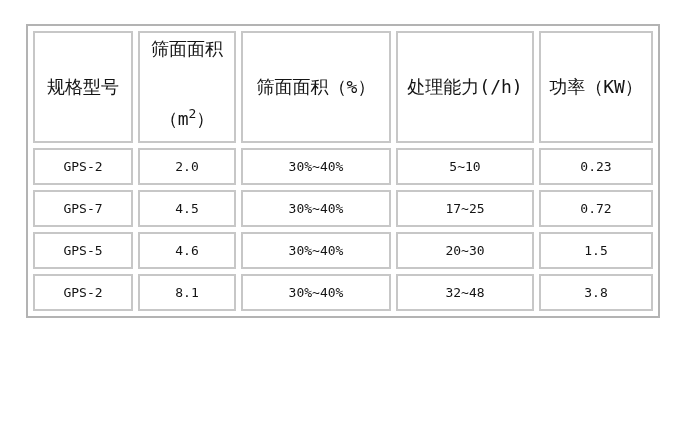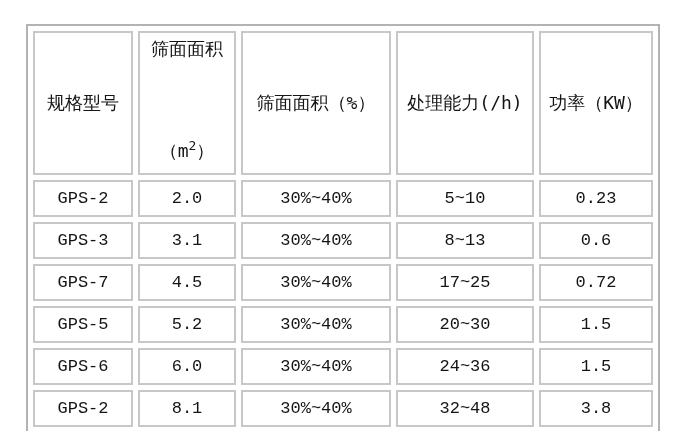--- a/index.html
+++ b/index.html
@@ -37,27 +37,26 @@
     border: 2px solid #c7c7c7;
     background: #ffffff;
     text-align: center;
     vertical-align: middle;
     font-weight: normal;
     padding: 0 2px;
     overflow: hidden;
     white-space: nowrap;
   }
   thead th {
-    height: 144px;
+    height: 112px;
     font-size: 18px;
   }
   tbody td {
     height: 37px;
-    font-size: 17px;
-    font-family: Liberation Mono, monospace;
+    font-size: 13px;
   }
   .area-wrap {
     height: 100%;
     display: flex;
     flex-direction: column;
     justify-content: space-between;
     align-items: center;
     padding: 4px 0 10px 0;
     box-sizing: border-box;
   }
@@ -95,45 +94,31 @@
     </thead>
     <tbody>
       <tr>
         <td>GPS-2</td>
         <td>2.0</td>
         <td>30%~40%</td>
         <td>5~10</td>
         <td>0.23</td>
       </tr>
       <tr>
-        <td>GPS-3</td>
-        <td>3.1</td>
-        <td>30%~40%</td>
-        <td>8~13</td>
-        <td>0.6</td>
-      </tr>
-      <tr>
         <td>GPS-7</td>
         <td>4.5</td>
         <td>30%~40%</td>
         <td>17~25</td>
         <td>0.72</td>
       </tr>
       <tr>
         <td>GPS-5</td>
-        <td>5.2</td>
+        <td>4.6</td>
         <td>30%~40%</td>
         <td>20~30</td>
-        <td>1.5</td>
-      </tr>
-      <tr>
-        <td>GPS-6</td>
-        <td>6.0</td>
-        <td>30%~40%</td>
-        <td>24~36</td>
         <td>1.5</td>
       </tr>
       <tr>
         <td>GPS-2</td>
         <td>8.1</td>
         <td>30%~40%</td>
         <td>32~48</td>
         <td>3.8</td>
       </tr>
     </tbody>

